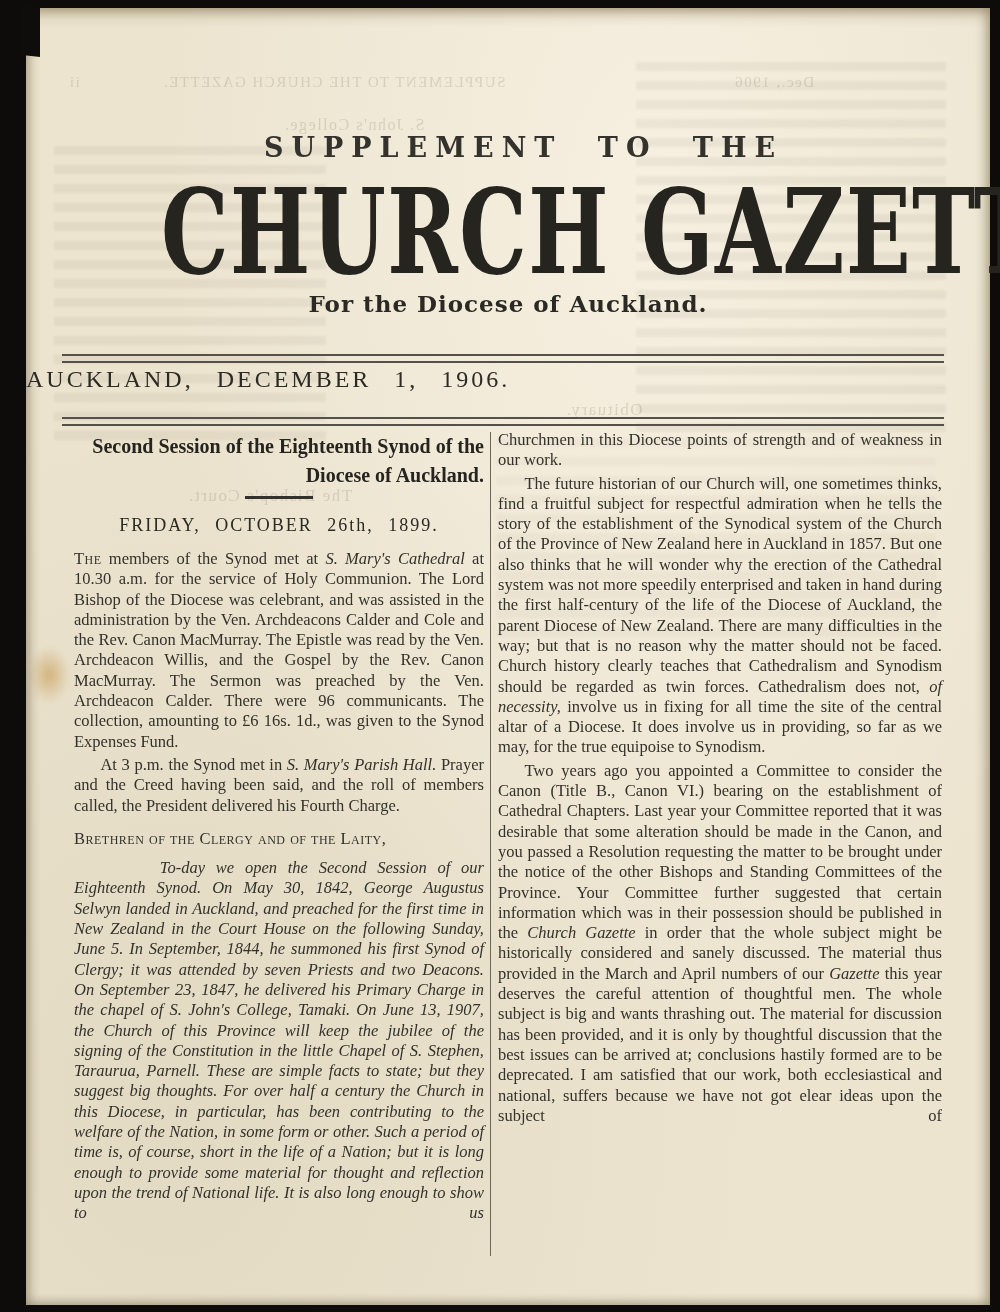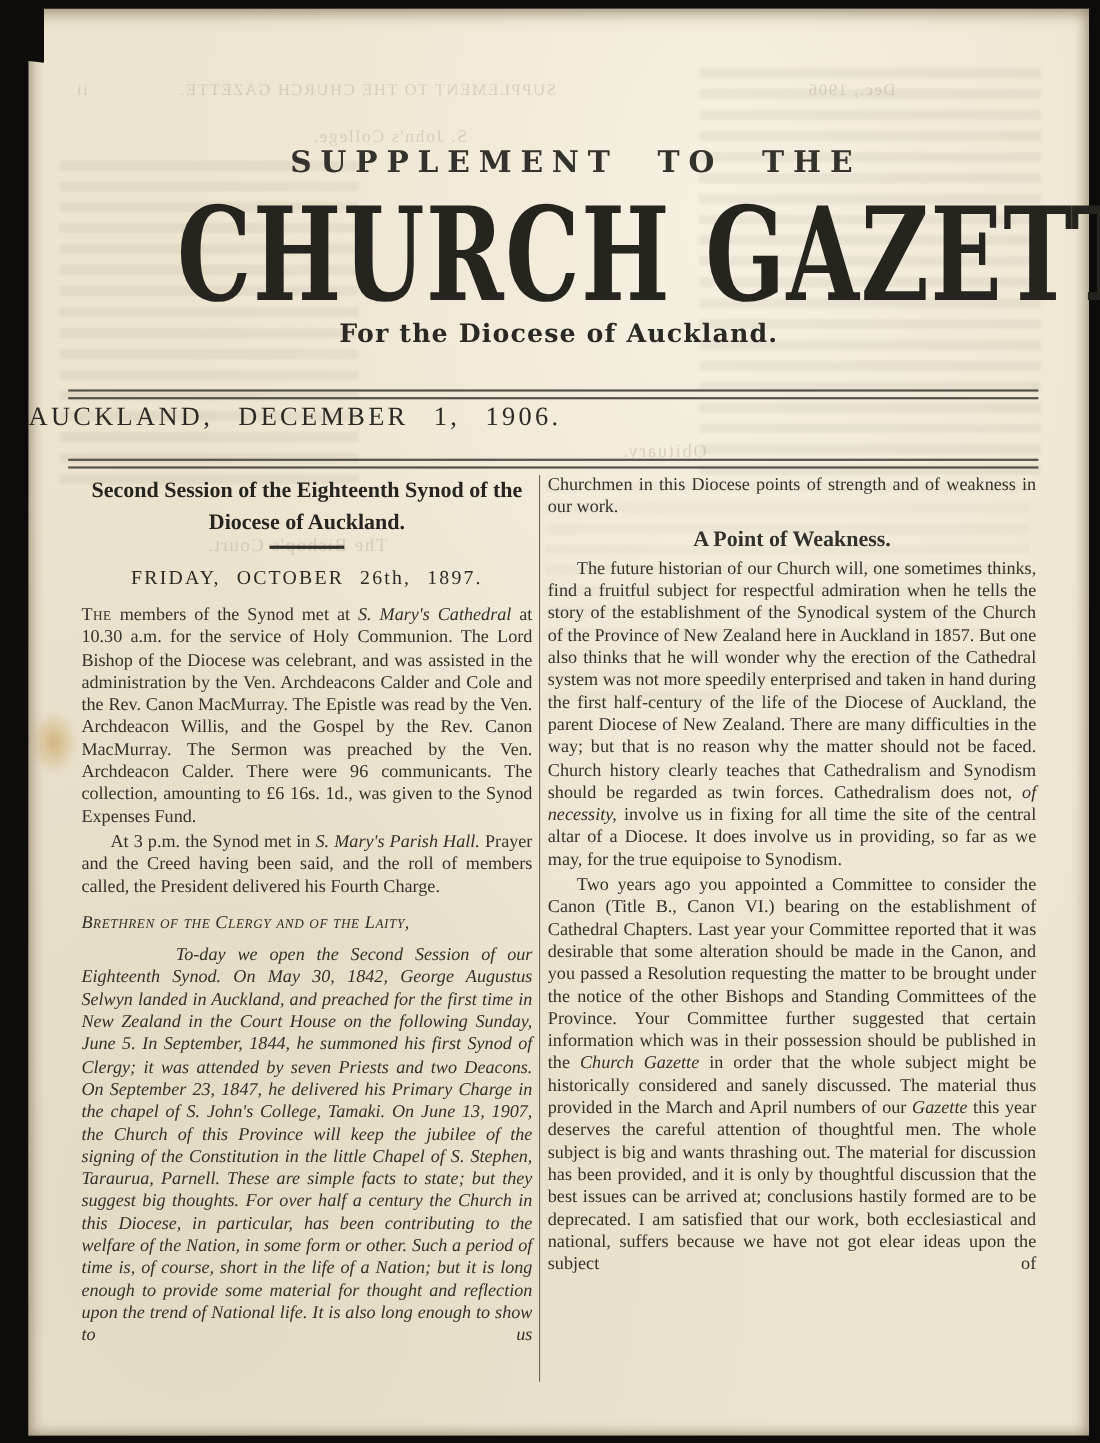--- a/index.html
+++ b/index.html
@@ -67,36 +67,36 @@
   .dateline{
     position:absolute;top:358px;left:0;right:0;
     font-size:24px;letter-spacing:3px;word-spacing:14px;color:#2c2a25;
   }
   
   .columns{position:absolute;top:422px;left:48px;width:868px;display:flex;}
   .col-left{width:410px;}
   .col-divider{width:1px;background:#6a655a;height:824px;margin:2px 7px 0 6px;flex:none;}
   .col-right{flex:1;}
   .article-heading{
-    font-size:20px;font-weight:700;text-align:center;line-height:29px;
+    font-size:20px;font-weight:700;text-align:right;line-height:29px;
     margin:2px 0 6px;color:#26241f;
   }
   .short-rule{width:68px;height:3px;background:#33312c;margin:4px auto 16px;}
   .date-heading{
     text-align:center;font-size:18px;letter-spacing:2px;word-spacing:8px;
     margin-bottom:13px;color:#2c2a25;
   }
   .paragraphs p{
     margin:0 0 3px;font-size:16.5px;line-height:20.3px;
     text-align:justify;color:#33312b;
   }
   .p-indent{text-indent:1.6em;}
   .p-bigindent{text-indent:5.2em;font-style:italic;}
   .p-runover{text-align-last:justify;}
-  .p-salutation{margin:13px 0 9px !important;text-align:right;font-style:italic;}
+  .p-salutation{margin:13px 0 9px !important;text-align:right;}
   .p-heading{
     text-align:center !important;font-weight:700;font-size:20px !important;
     margin:9px 0 7px !important;text-indent:0;color:#26241f;
   }
   .italic{font-style:italic;}
   .smallcaps{font-variant:small-caps;letter-spacing:.5px;}
 </style>
 </head>
 <body>
 
@@ -122,33 +122,32 @@
     </header>
 
     <div class="double-rule rule-top"></div>
     <div class="dateline">AUCKLAND, DECEMBER 1, 1906.</div>
     <div class="double-rule rule-bottom"></div>
 
     <div class="columns">
       <div class="col-left">
         <h2 class="article-heading">Second Session of the Eighteenth Synod of the Diocese of Auckland.</h2>
         <div class="short-rule"></div>
-        <div class="date-heading">FRIDAY, OCTOBER 26th, 1897.</div>
+        <div class="date-heading">FRIDAY, OCTOBER 26th, 1899.</div>
         <div class="paragraphs">
             <p class="p-flush"><span class="smallcaps">The</span><span> members of the Synod met at </span><span class="italic">S. Mary's Cathedral</span><span> at 10.30 a.m. for the service of Holy Communion. The Lord Bishop of the Diocese was celebrant, and was assisted in the administration by the Ven. Archdeacons Calder and Cole and the Rev. Canon MacMurray. The Epistle was read by the Ven. Archdeacon Willis, and the Gospel by the Rev. Canon MacMurray. The Sermon was preached by the Ven. Archdeacon Calder. There were 96 communicants. The collection, amounting to £6 16s. 1d., was given to the Synod Expenses Fund.</span></p>
             <p class="p-indent"><span>At 3 p.m. the Synod met in </span><span class="italic">S. Mary's Parish Hall.</span><span> Prayer and the Creed having been said, and the roll of members called, the President delivered his Fourth Charge.</span></p>
             <p class="p-salutation"><span class="smallcaps">Brethren of the Clergy and of the Laity,</span></p>
             <p class="p-bigindent p-runover"><span>To-day we open the Second Session of our Eighteenth Synod. On May 30, 1842, George Augustus Selwyn landed in Auckland, and preached for the first time in New Zealand in the Court House on the following Sunday, June 5. In September, 1844, he summoned his first Synod of Clergy; it was attended by seven Priests and two Deacons. On September 23, 1847, he delivered his Primary Charge in the chapel of S. John's College, Tamaki. On June 13, 1907, the Church of this Province will keep the jubilee of the signing of the Constitution in the little Chapel of S. Stephen, Taraurua, Parnell. These are simple facts to state; but they suggest big thoughts. For over half a century the Church in this Diocese, in particular, has been contributing to the welfare of the Nation, in some form or other. Such a period of time is, of course, short in the life of a Nation; but it is long enough to provide some material for thought and reflection upon the trend of National life. It is also long enough to show to us</span></p>
           </div>
       </div>
       <div class="col-divider"></div>
       <div class="col-right">
         <div class="paragraphs">
             <p class="p-flush"><span>Churchmen in this Diocese points of strength and of weakness in our work.</span></p>
-            <p class="p-heading"><span>A Point of Weakness.</span></p>
             <p class="p-indent"><span>The future historian of our Church will, one sometimes thinks, find a fruitful subject for respectful admiration when he tells the story of the establishment of the Synodical system of the Church of the Province of New Zealand here in Auckland in 1857. But one also thinks that he will wonder why the erection of the Cathedral system was not more speedily enterprised and taken in hand during the first half-century of the life of the Diocese of Auckland, the parent Diocese of New Zealand. There are many difficulties in the way; but that is no reason why the matter should not be faced. Church history clearly teaches that Cathedralism and Synodism should be regarded as twin forces. Cathedralism does not, </span><span class="italic">of necessity,</span><span> involve us in fixing for all time the site of the central altar of a Diocese. It does involve us in providing, so far as we may, for the true equipoise to Synodism.</span></p>
             <p class="p-indent p-runover"><span>Two years ago you appointed a Committee to consider the Canon (Title B., Canon VI.) bearing on the establishment of Cathedral Chapters. Last year your Committee reported that it was desirable that some alteration should be made in the Canon, and you passed a Resolution requesting the matter to be brought under the notice of the other Bishops and Standing Committees of the Province. Your Committee further suggested that certain information which was in their possession should be published in the </span><span class="italic">Church Gazette</span><span> in order that the whole subject might be historically considered and sanely discussed. The material thus provided in the March and April numbers of our </span><span class="italic">Gazette</span><span> this year deserves the careful attention of thoughtful men. The whole subject is big and wants thrashing out. The material for discussion has been provided, and it is only by thoughtful discussion that the best issues can be arrived at; conclusions hastily formed are to be deprecated. I am satisfied that our work, both ecclesiastical and national, suffers because we have not got elear ideas upon the subject of</span></p>
           </div>
       </div>
     </div>
 
     <div class="stain"></div>
   </div>
 </div>
 

